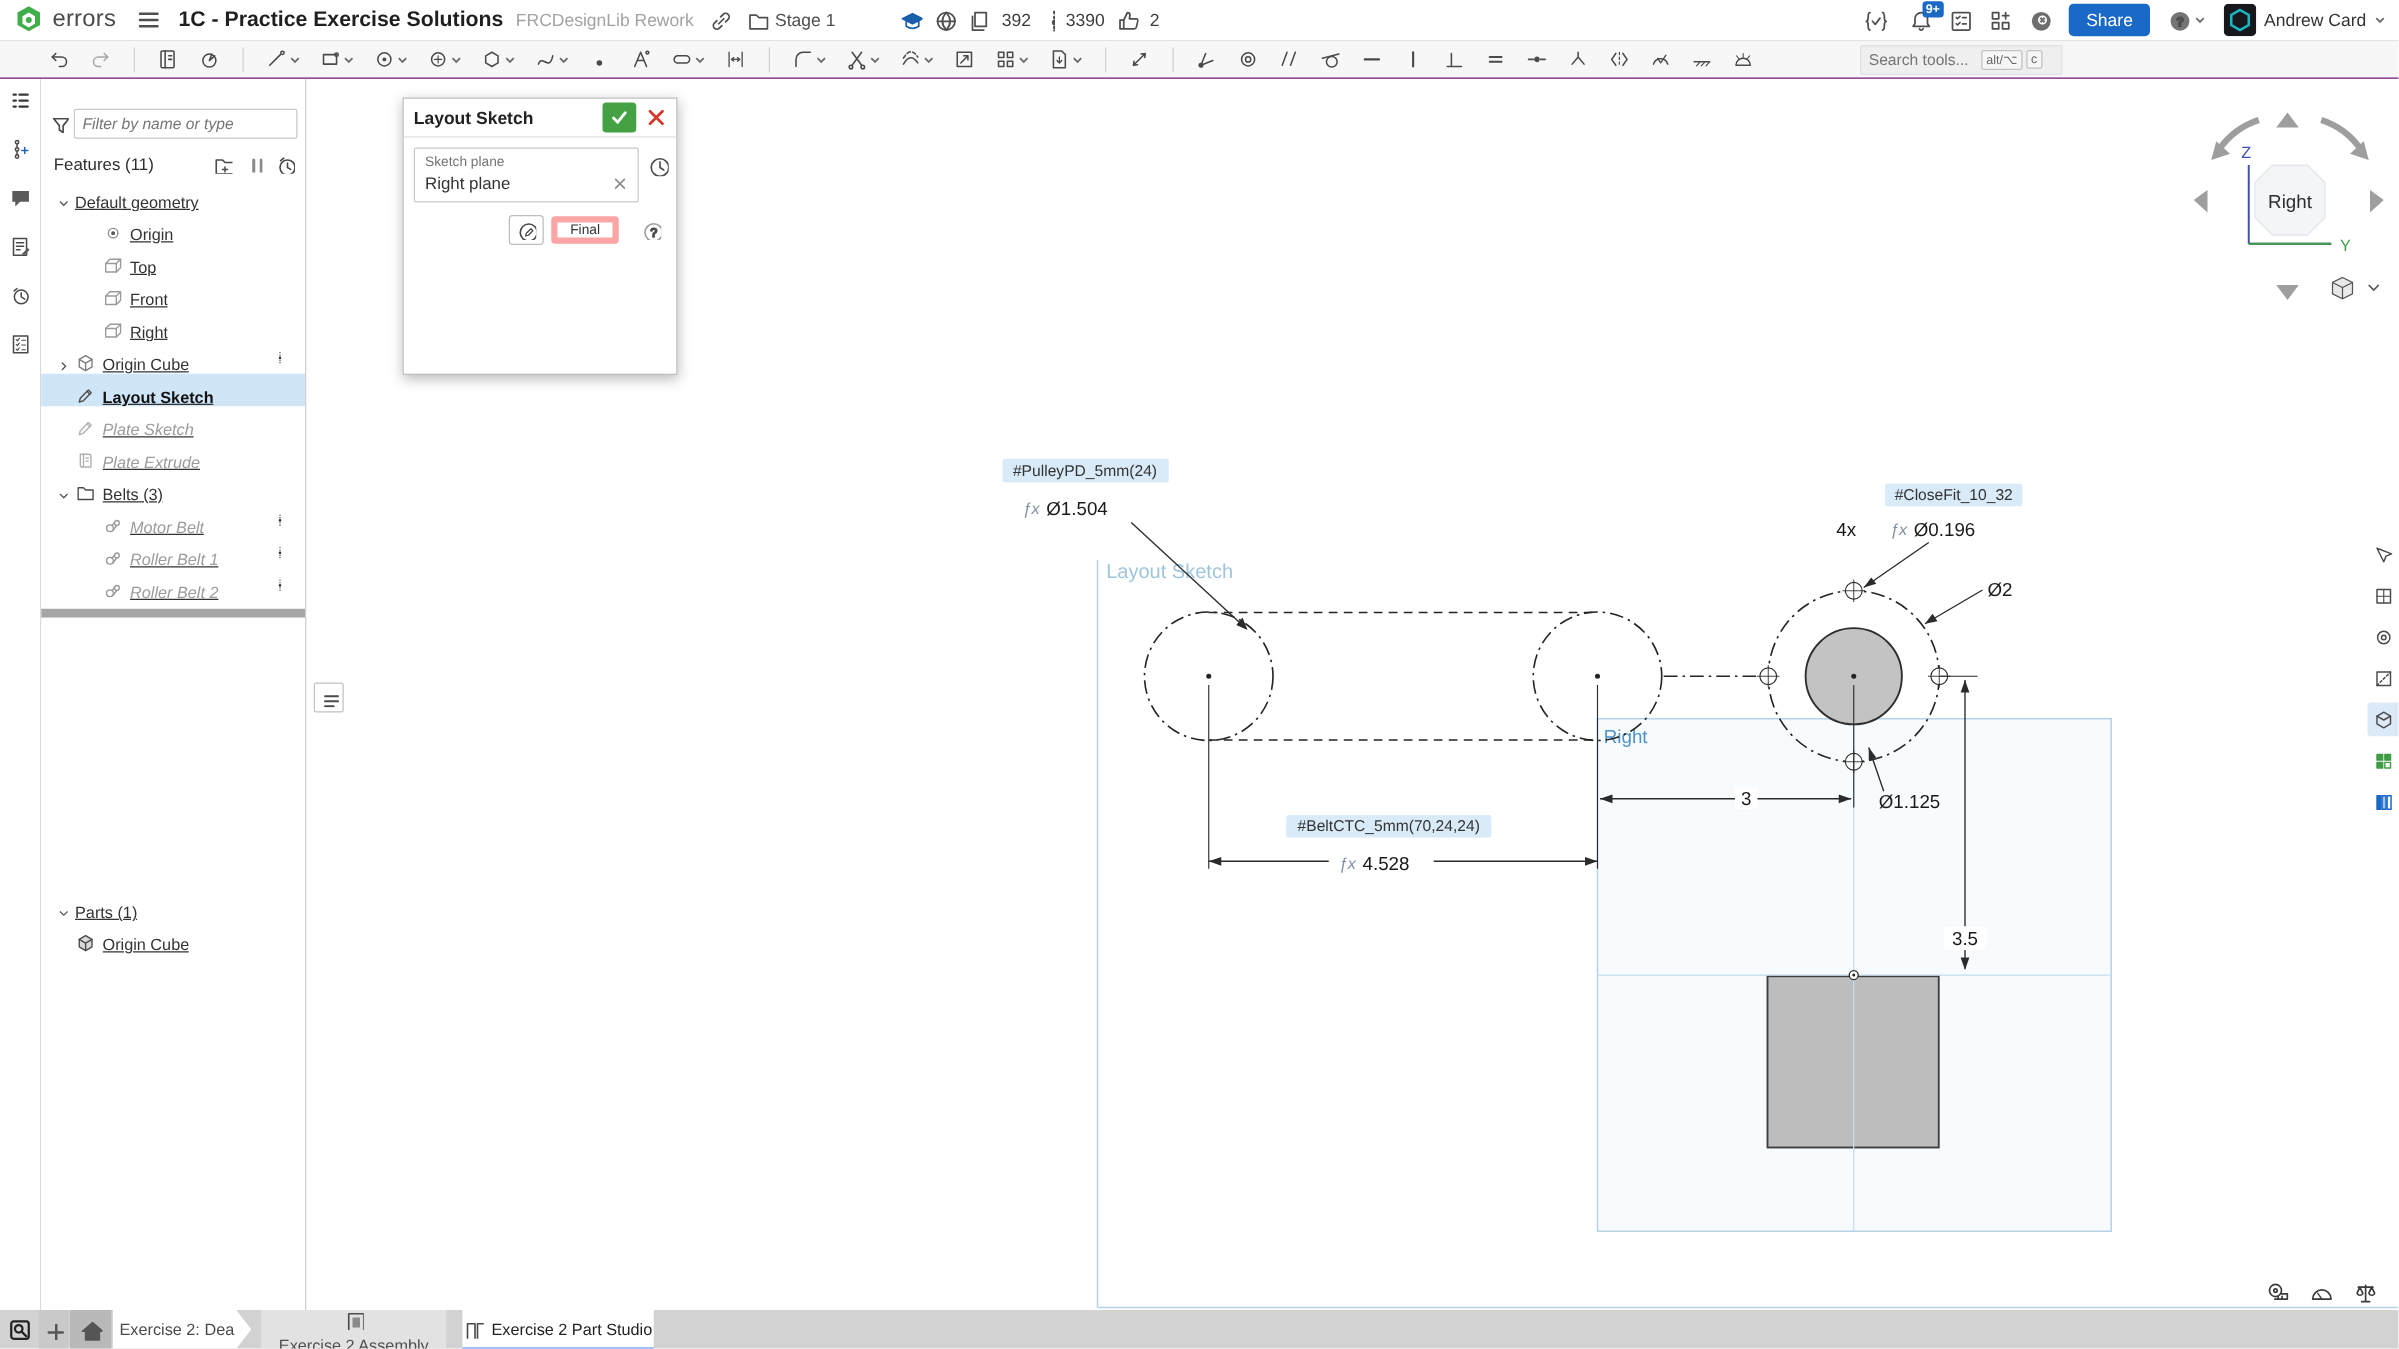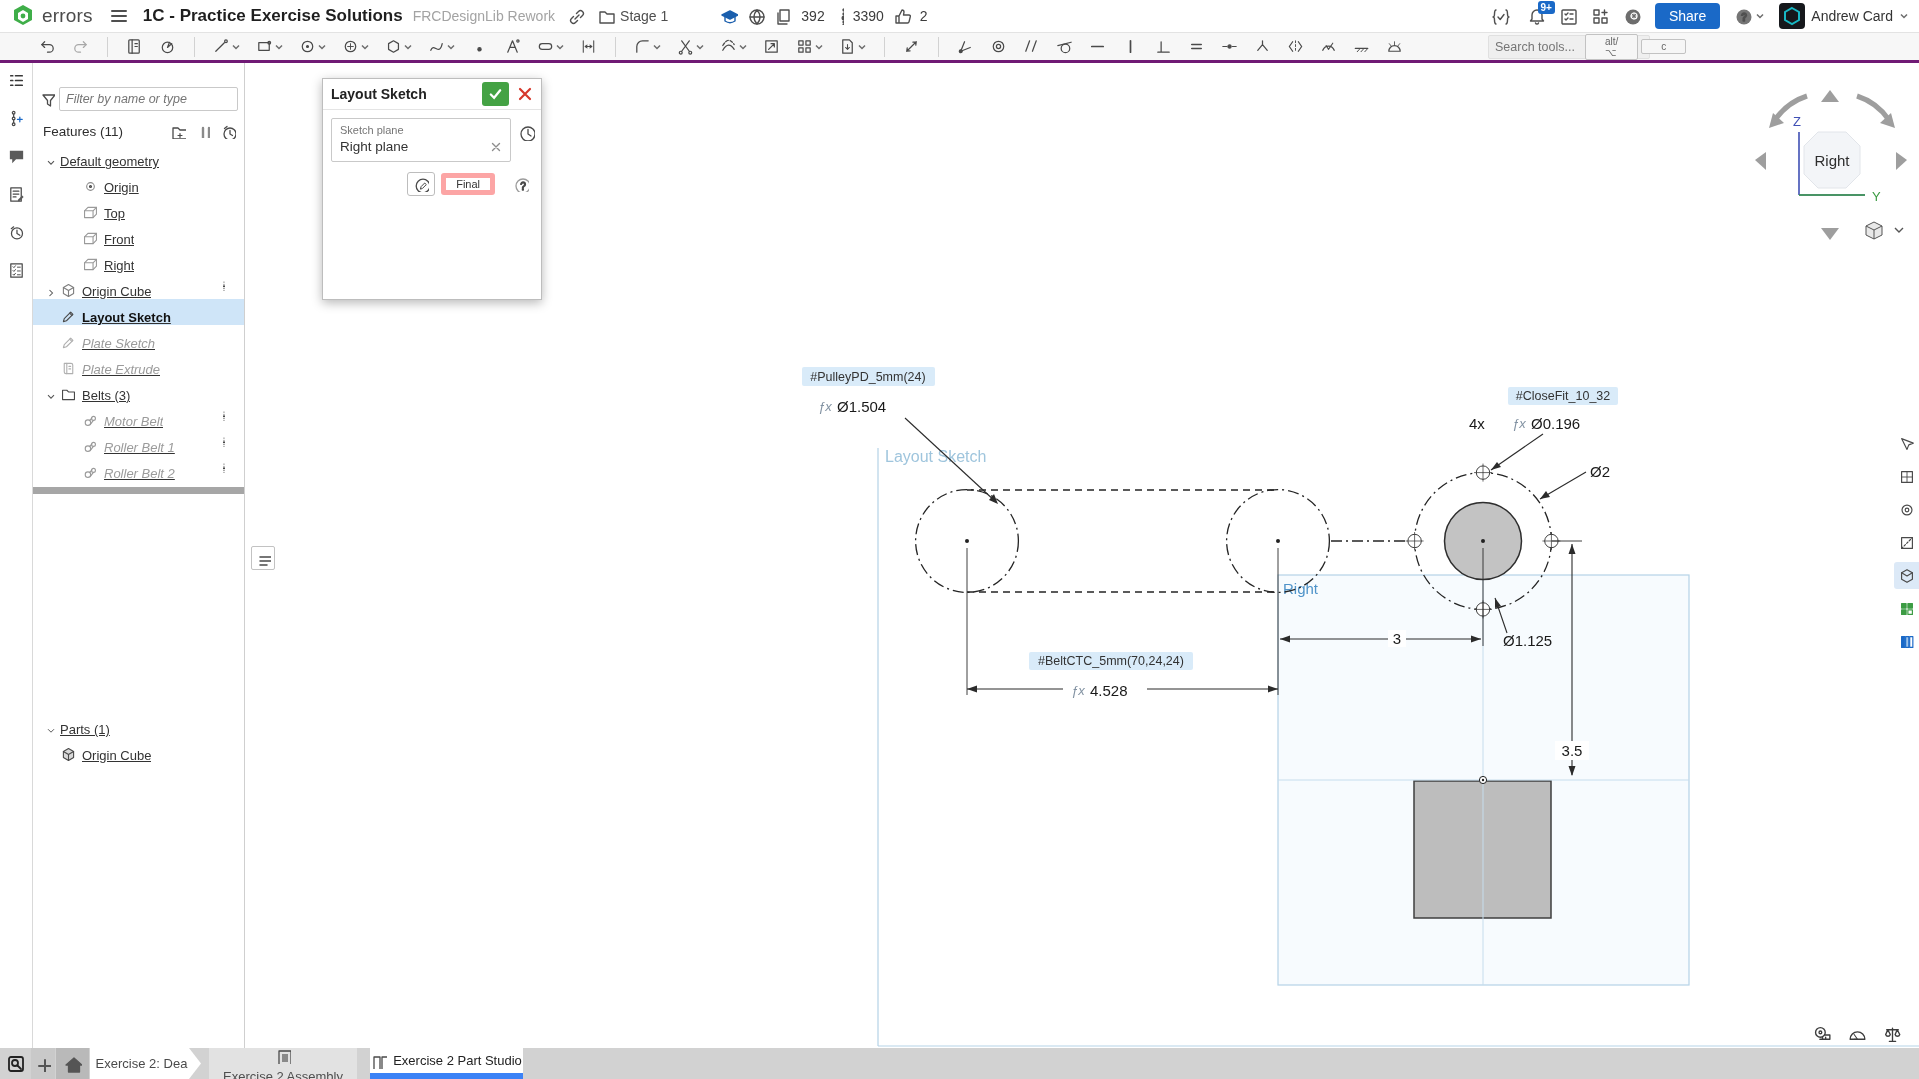--- a/index.html
+++ b/index.html
@@ -10,27 +10,27 @@
   #topbar{left:0;top:0;width:1919px;height:33px;background:#fff;border-bottom:1px solid #e3e3e3;display:flex;align-items:center;padding:0 10px;box-sizing:border-box;z-index:30;}
   #topbar .wordmark{font-size:19px;color:#4b4b4b;letter-spacing:.2px;margin-left:6px;}
   #topbar .doc-title{font-size:17px;font-weight:bold;color:#1f1f1f;margin-left:14px;white-space:nowrap;}
   #topbar .doc-sub{font-size:14px;color:#a3a3a3;margin-left:10px;white-space:nowrap;}
   .tb-ic{width:18px;height:18px;fill:none;stroke:#4f4f4f;stroke-width:1.4;stroke-linecap:round;stroke-linejoin:round;flex:none;}
   .muted{font-size:13.5px;color:#4f4f4f;}
   .stat{font-size:14px;color:#3c3c3c;text-align:right;}
   #share-btn{background:#1a69c7;color:#fff;font-size:14px;border:none;border-radius:4px;height:26px;padding:0 14px;cursor:pointer;}
   .badge{position:absolute;top:-6px;right:-10px;background:#1a69c7;color:#fff;font-size:10px;border-radius:3px;padding:1px 3px;font-weight:bold;}
   
-  #toolbar{left:0;top:33px;width:1919px;height:30px;background:#f7f7f7;border-bottom:3px solid #701a75;display:flex;align-items:center;padding:0 0 0 36px;box-sizing:border-box;z-index:25;gap:10px;}
+  #toolbar{left:0;top:33px;width:1919px;height:30px;background:#f7f7f7;border-bottom:1px solid #701a75;display:flex;align-items:center;padding:0 0 0 36px;box-sizing:border-box;z-index:25;gap:10px;}
   .tbtn{display:flex;align-items:center;height:26px;padding:0 2px;border-radius:2px;background:transparent;border:none;cursor:pointer;}
   .caret{width:10px;height:10px;stroke:#6d6d6d;fill:none;stroke-width:1.5;}
   .tdiv{width:1px;height:20px;background:#d2d2d2;margin:0 5px;flex:none;}
   #tool-search{margin-left:auto;margin-right:269px;position:relative;display:flex;align-items:center;background:#efefef;border:1px solid #e0e0e0;border-radius:2px;height:22px;width:160px;}
   #tool-search input{border:none;background:transparent;outline:none;font-size:12.5px;color:#888;width:84px;padding:0 6px;font-family:"Liberation Sans",sans-serif;}
-  kbd{font-family:"Liberation Sans",sans-serif;font-size:10px;color:#666;background:#f6f6f6;border:1px solid #c2c2c2;border-radius:2px;padding:1px 19px;margin-right:3px;}
+  kbd{font-family:"Liberation Sans",sans-serif;font-size:10px;color:#666;background:#f6f6f6;border:1px solid #c2c2c2;border-radius:2px;padding:1px 3px;margin-right:3px;}
   
   #leftstrip{left:0;top:63px;width:33px;height:985px;background:#fff;border-right:1px solid #d9d9d9;display:flex;flex-direction:column;align-items:center;padding-top:8px;box-sizing:border-box;gap:15px;z-index:20;}
   
   #fpanel{left:33px;top:63px;width:212px;height:985px;background:#fff;border-right:1px solid #cfcfcf;box-sizing:border-box;z-index:20;font-size:13px;}
   #filter-row{display:flex;align-items:center;margin:24px 6px 0 6px;gap:4px;}
   #filter-row input{flex:1;border:1px solid #c9c9c9;border-radius:2px;height:24px;font-size:12.5px;font-style:italic;color:#555;padding:0 6px;outline:none;font-family:"Liberation Sans",sans-serif;box-sizing:border-box;}
   #feat-head{display:flex;align-items:center;margin:12px 8px 4px 10px;color:#2e2e2e;font-size:13.5px;gap:10px;}
   #feat-head .spacer{flex:1;}
   .frow{display:flex;align-items:flex-end;height:26px;cursor:pointer;position:relative;text-decoration:underline;}
   .frow.sel{background:#cfe5f8;}
@@ -80,21 +80,21 @@
   #viewcube{left:1745px;top:80px;width:172px;height:172px;z-index:10;}
   
   #rightdock{left:1894px;top:430px;width:25px;z-index:10;display:flex;flex-direction:column;}
   .dock-it{width:25px;height:27px;display:flex;align-items:center;margin-bottom:6px;cursor:pointer;}
   .dock-it.selbg{background:#dce9f7;border-radius:3px 0 0 3px;}
   
   #bottombar{left:0;top:1048px;width:1919px;height:31px;background:#d2d2d2;display:flex;align-items:stretch;z-index:30;}
   .tabtile{display:flex;align-items:center;justify-content:center;cursor:pointer;}
   #tab1{width:103px;background:#fff;clip-path:polygon(0 0,calc(100% - 12px) 0,100% 50%,calc(100% - 12px) 100%,0 100%);margin-left:1px;font-size:13px;color:#4a4a4a;padding-right:8px;white-space:nowrap;overflow:hidden;}
   #tab2{width:148px;margin-left:8px;background:#e2e2e2;font-size:13px;color:#4f4f4f;gap:5px;white-space:nowrap;flex-direction:column;}
-  #tab3{width:153px;margin-left:13px;background:#fff;border-bottom:6px solid #3b82f6;font-size:13px;color:#222;gap:6px;white-space:nowrap;box-sizing:border-box;}
+  #tab3{width:153px;margin-left:13px;background:#fff;border-bottom:1px solid #3b82f6;font-size:13px;color:#222;gap:6px;white-space:nowrap;box-sizing:border-box;}
   #measure-tools{left:1812px;top:1024px;width:104px;height:23px;display:flex;gap:14px;z-index:10;}
   #popout-btn{left:251px;top:546px;width:22px;height:22px;border:1px solid #c2c2c2;border-radius:2px;background:#fff;display:flex;align-items:center;justify-content:center;z-index:15;cursor:pointer;}
 </style>
 </head>
 <body>
 
 <div id="board">
 
   <div id="topbar" class="abs">
     <svg width="26" height="26" viewBox="0 0 26 26">

